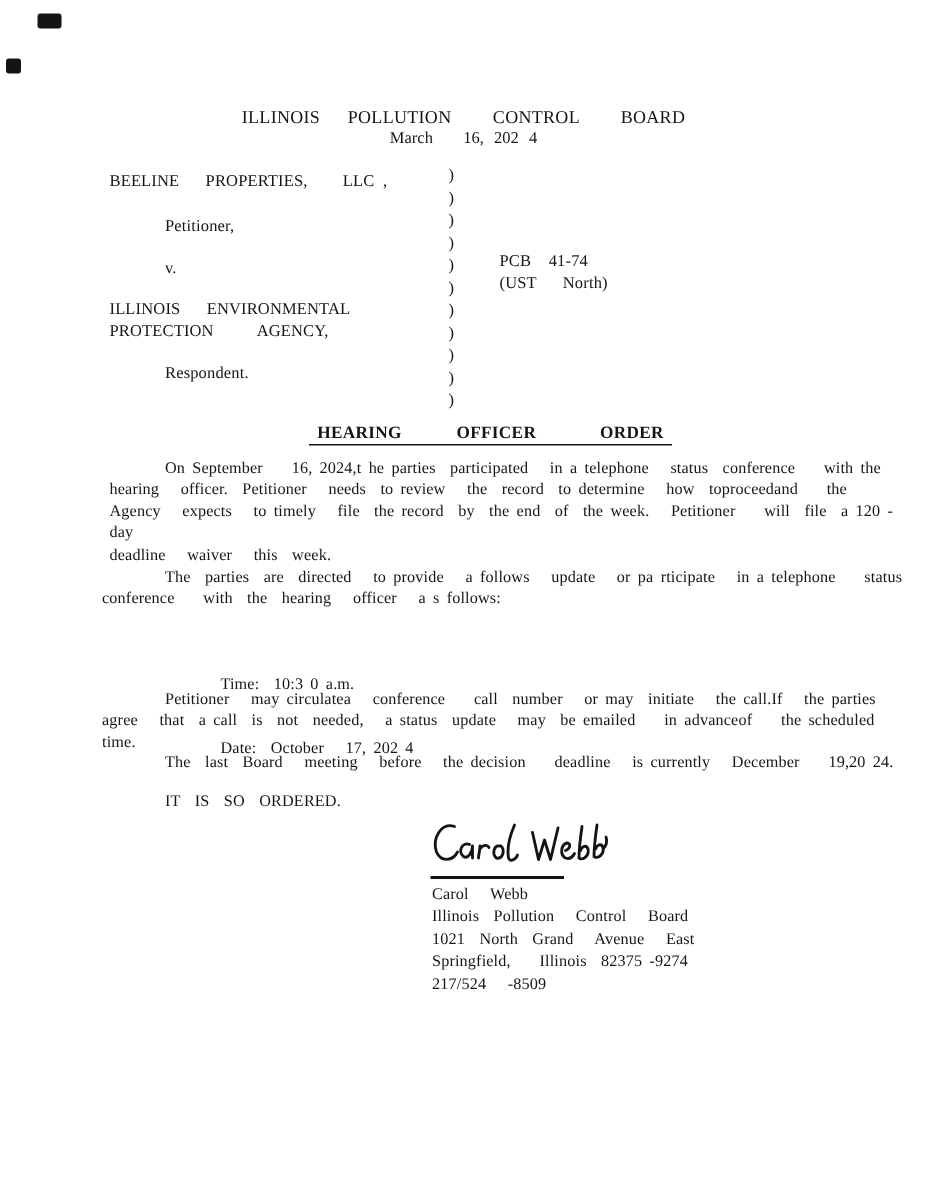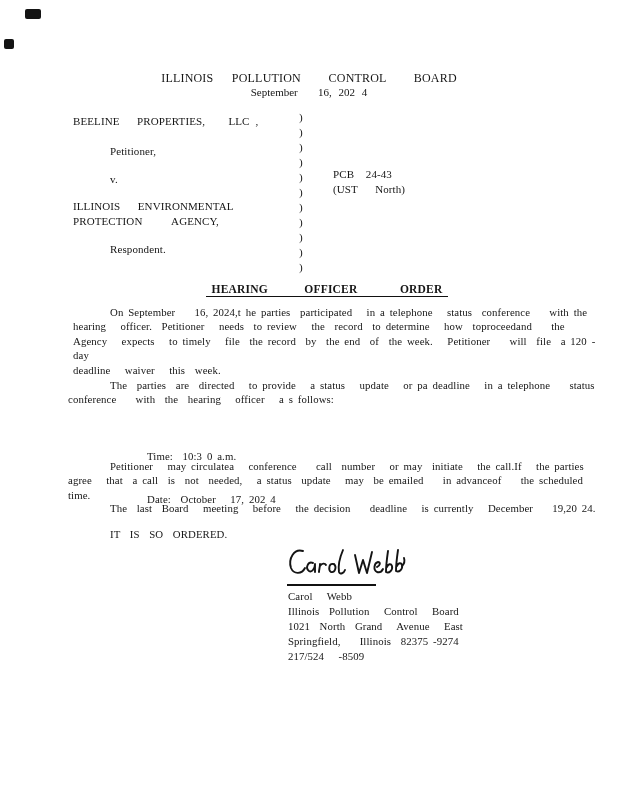--- a/index.html
+++ b/index.html
@@ -48,54 +48,54 @@
 </head>
 <body>
 
 <div id="page">
 
   <div class="abs scan-mark" style="left:25px; top:9px; width:16px; height:10px; border-radius:2px;"></div>
   <div class="abs scan-mark" style="left:4px; top:39px; width:10px; height:10px; border-radius:2px;"></div>
   <div class="abs scan-mark" style="left:77px; top:779px; width:28px; height:13px; border-radius:3px;"></div>
 
   <div class="abs center title-text pre" style="top:71px;">ILLINOIS  POLLUTION   CONTROL   BOARD</div>
-  <div class="abs center date-text pre" style="top:86px;">September   16, 202 4</div>
+  <div class="abs center date-text pre" style="top:86px;">March   16, 202 4</div>
 
   <div class="abs caption-text pre" style="left:73px; top:114px;">BEELINE   PROPERTIES,    LLC ,</div>
   <div class="abs caption-text pre" style="left:110px; top:144px;">Petitioner,</div>
   <div class="abs caption-text pre" style="left:110px; top:172px;">v.</div>
   <div class="abs caption-text pre" style="left:73px; top:199px;">ILLINOIS   ENVIRONMENTAL
 PROTECTION     AGENCY,</div>
   <div class="abs caption-text pre" style="left:110px; top:242px;">Respondent.</div>
 
   <div class="abs parens-col pre" style="left:299px; top:110px;">)
 )
 )
 )
 )
 )
 )
 )
 )
 )
 )</div>
 
-  <div class="abs caption-text pre" style="left:333px; top:167px;">PCB  24-43</div>
+  <div class="abs caption-text pre" style="left:333px; top:167px;">PCB  41-74</div>
   <div class="abs caption-text pre" style="left:333px; top:182px;">(UST   North)</div>
 
   <div class="abs center" style="top:279px;margin-left:18px;">
     <span class="heading-text pre">HEARING      OFFICER       ORDER</span>
   </div>
 
   <div class="abs doc-text pre indent37" style="left:73px; top:305px; width:535px;">On September    16, 2024,t he parties  participated   in a telephone   status  conference    with the
 hearing   officer.  Petitioner   needs  to review   the  record  to determine   how  toproceedand    the
 Agency   expects   to timely   file  the record  by  the end  of  the week.   Petitioner    will  file  a 120 -day
 deadline   waiver   this  week.</div>
 
-  <div class="abs doc-text pre indent42" style="left:68px; top:378px; width:535px;">The  parties  are  directed   to provide   a status   update   or pa deadline   in a telephone    status
+  <div class="abs doc-text pre indent42" style="left:68px; top:378px; width:535px;">The  parties  are  directed   to provide   a follows   update   or pa rticipate   in a telephone    status
 conference    with  the  hearing   officer   a s follows:</div>
 
   <div class="abs doc-text pre" style="left:147px; top:420px;">
     <div>Time:  10:3 0 a.m.</div>
     <div>Date:  October   17, 202 4</div>
   </div>
 
   <div class="abs doc-text pre indent42" style="left:68px; top:459px; width:540px;">Petitioner   may circulatea   conference    call  number   or may  initiate   the call.If   the parties
 agree   that  a call  is  not  needed,   a status  update   may  be emailed    in advanceof    the scheduled     time.</div>
 

